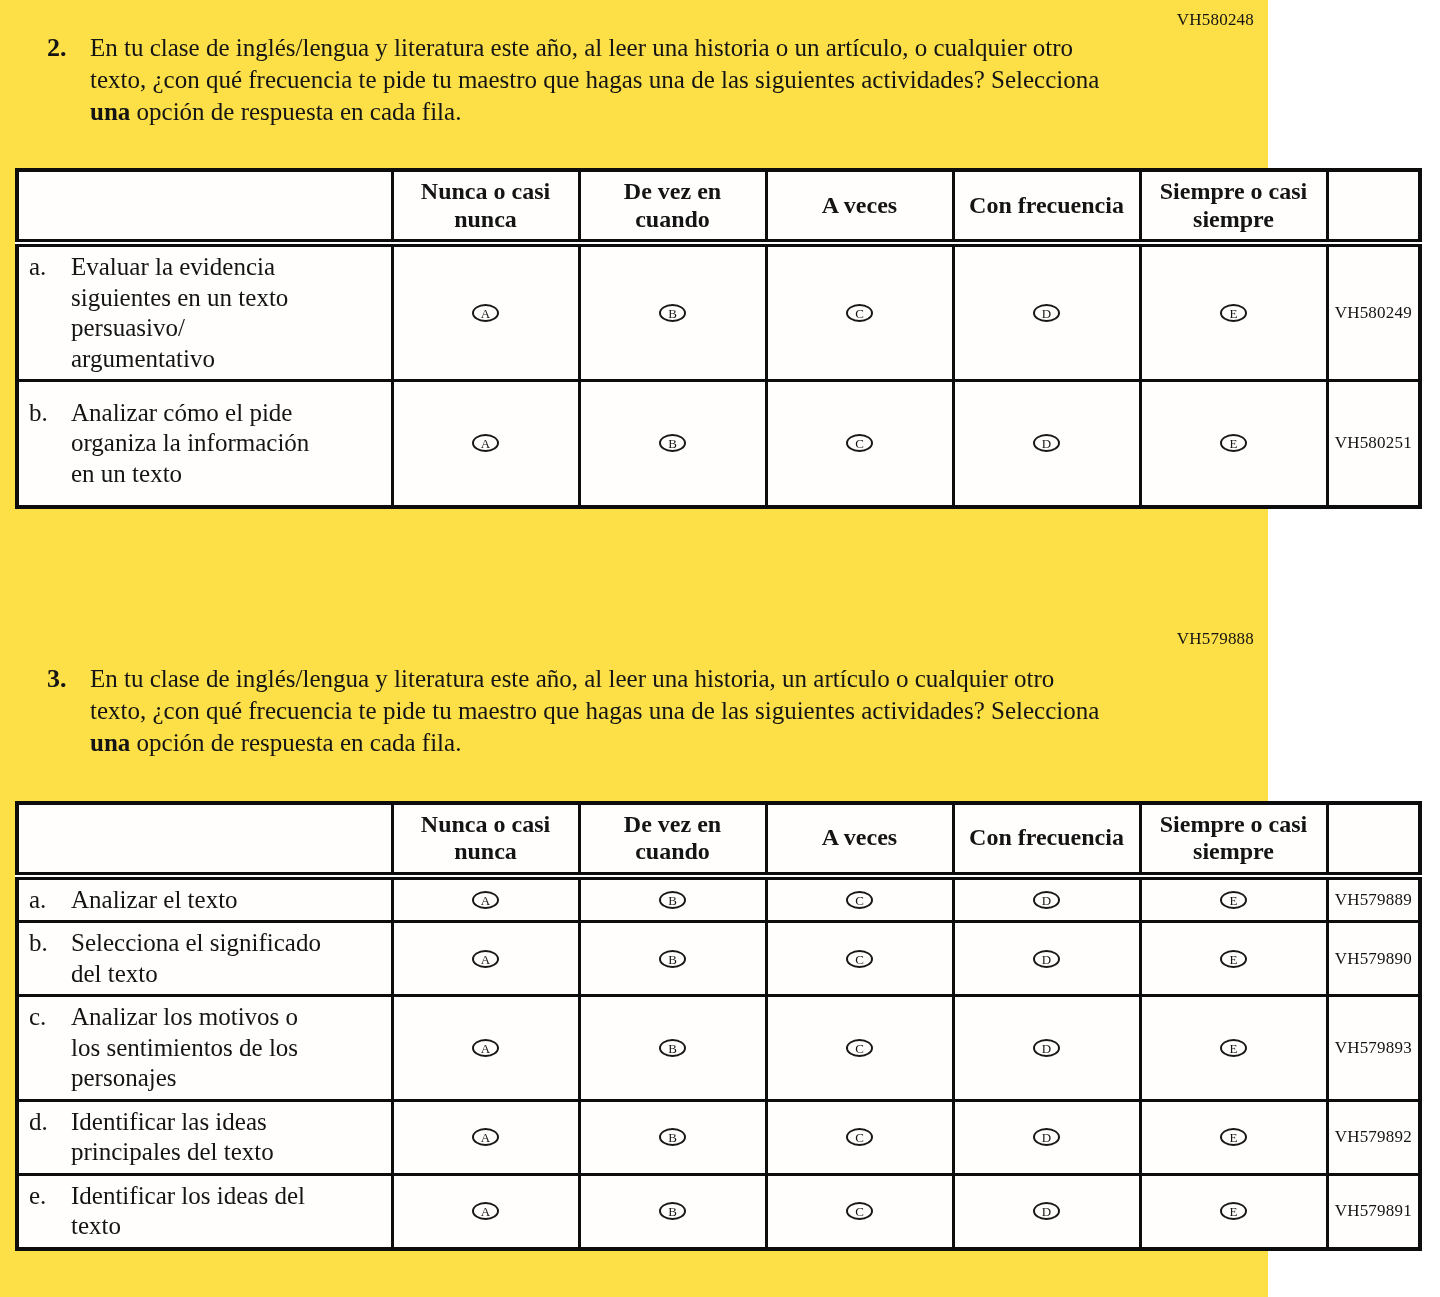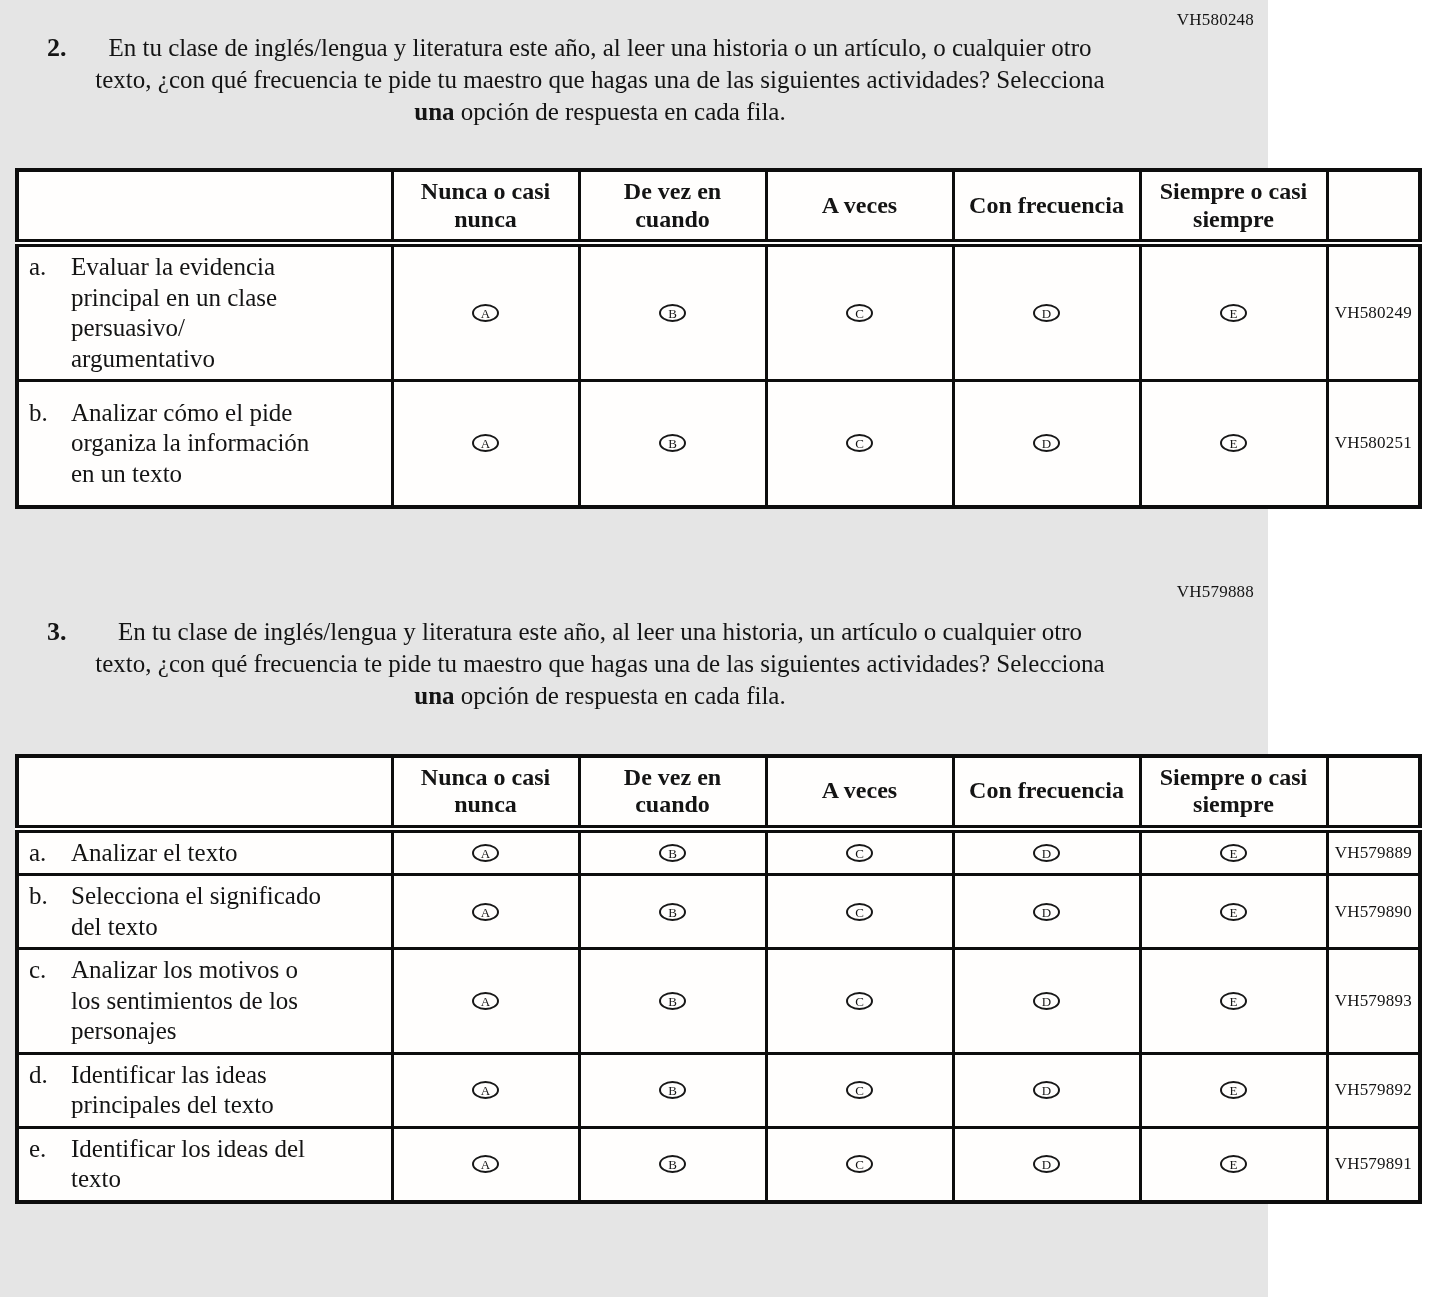--- a/index.html
+++ b/index.html
@@ -6,47 +6,46 @@
   html, body { margin: 0; padding: 0; background: #ffffff; }
   body {
     width: 1440px;
     font-family: "Liberation Serif", serif;
     color: #141414;
   }
   .page {
     position: relative;
     width: 1268px;
     min-height: 1297px;
-    background: #e5e5e5;
+    background: #fde047;
     box-sizing: border-box;
     padding-bottom: 10px;
   }
   .vh-code {
     font-size: 17px;
     text-align: right;
     padding-right: 14px;
     letter-spacing: 0.2px;
   }
   .top-code { padding-top: 10px; }
-  .q3-code { margin-top: 73px; }
+  .q3-code { margin-top: 120px; }
 
   .question { display: flex; margin-left: 47px; margin-top: 2px; }
   .q3 .question { margin-top: 14px; }
   .qnum {
     flex: 0 0 43px;
     font-weight: 700;
     font-size: 26px;
     line-height: 1.25;
   }
   .qtext {
     margin: 0;
     font-size: 25px;
     line-height: 1.28;
     max-width: 1020px;
-    text-align: center;
   }
   .qtext b { font-weight: 700; }
 
   table.matrix {
     border-collapse: collapse;
     table-layout: fixed;
     width: 1403px;
     margin-left: 15px;
     background: #fffefd;
   }
@@ -151,21 +150,21 @@
           <th>Con frecuencia</th>
           <th>Siempre o casi siempre</th>
           <th></th>
         </tr>
       </thead>
       <tbody>
         <tr>
           <td class="label-cell">
             <div class="row-label">
               <span class="row-letter">a.</span>
-              <span class="row-text">Evaluar la evidencia principal en un clase persuasivo/ argumentativo</span>
+              <span class="row-text">Evaluar la evidencia siguientes en un texto persuasivo/ argumentativo</span>
             </div>
           </td>
           <td class="bubble-cell"><span class="bubble">A</span></td>
           <td class="bubble-cell"><span class="bubble">B</span></td>
           <td class="bubble-cell"><span class="bubble">C</span></td>
           <td class="bubble-cell"><span class="bubble">D</span></td>
           <td class="bubble-cell"><span class="bubble">E</span></td>
           <td class="code-cell">VH580249</td>
         </tr>
         <tr>

